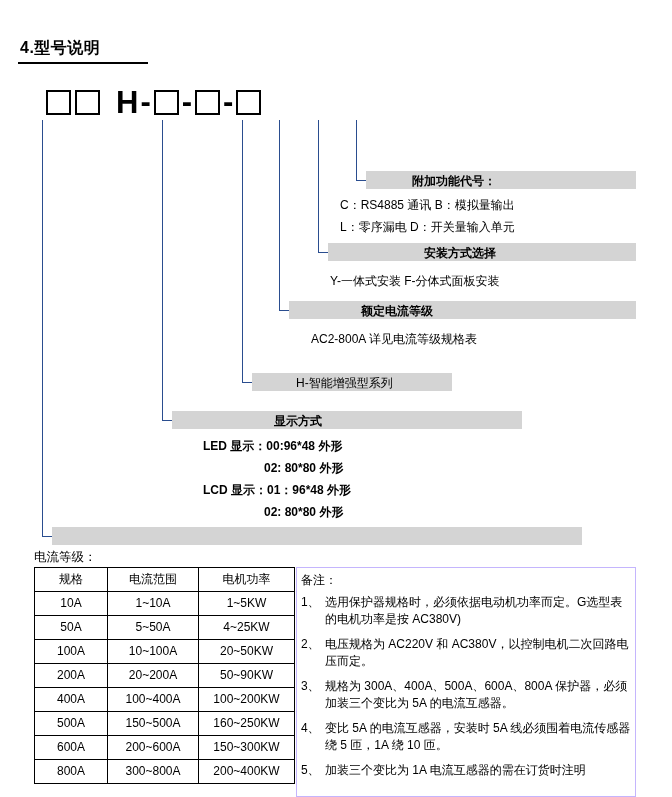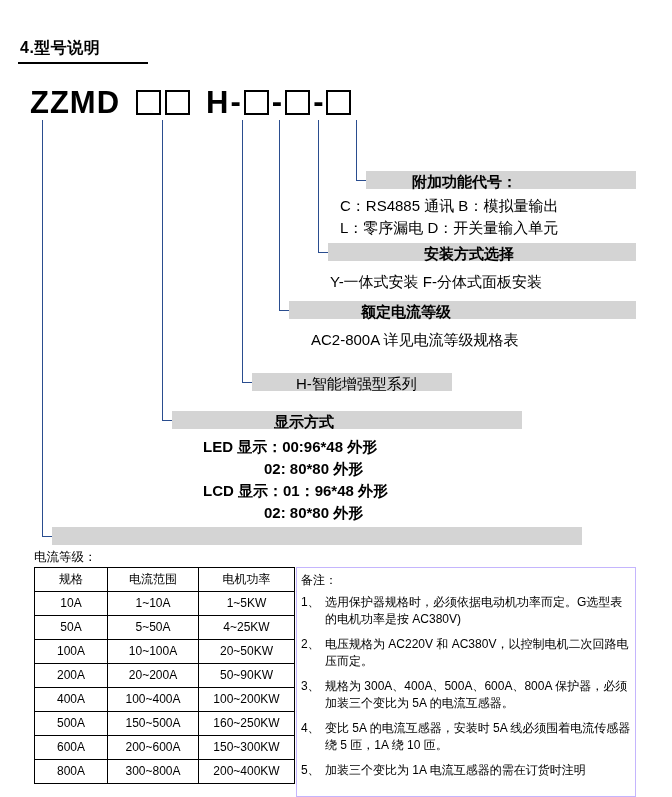--- a/index.html
+++ b/index.html
@@ -77,21 +77,21 @@
     background: #2a4d8f;
   }
   
   .band {
     position: absolute;
     background: #d4d4d4;
   }
   
   .anno {
     position: absolute;
-    font-size: 15px;
+    font-size: 12px;
     white-space: nowrap;
   }
   .anno.b { font-weight: bold; }
   
   .grade-label {
     position: absolute;
     left: 34px;
     top: 533px;
     font-size: 12.5px;
   }
@@ -147,21 +147,20 @@
 </style>
 </head>
 <body>
 
 <div class="page">
 
   <div class="heading">4.型号说明</div>
   <div class="heading-rule"></div>
 
   <div class="code-row">
-    <span class="code-text">ZZMD</span>
     <span class="code-gap"></span>
     <span class="code-box"></span>
     <span class="code-box"></span>
     <span class="code-gap"></span>
     <span class="code-text">H</span>
     <span class="code-sep">-</span>
     <span class="code-box"></span>
     <span class="code-sep">-</span>
     <span class="code-box"></span>
     <span class="code-sep">-</span>

